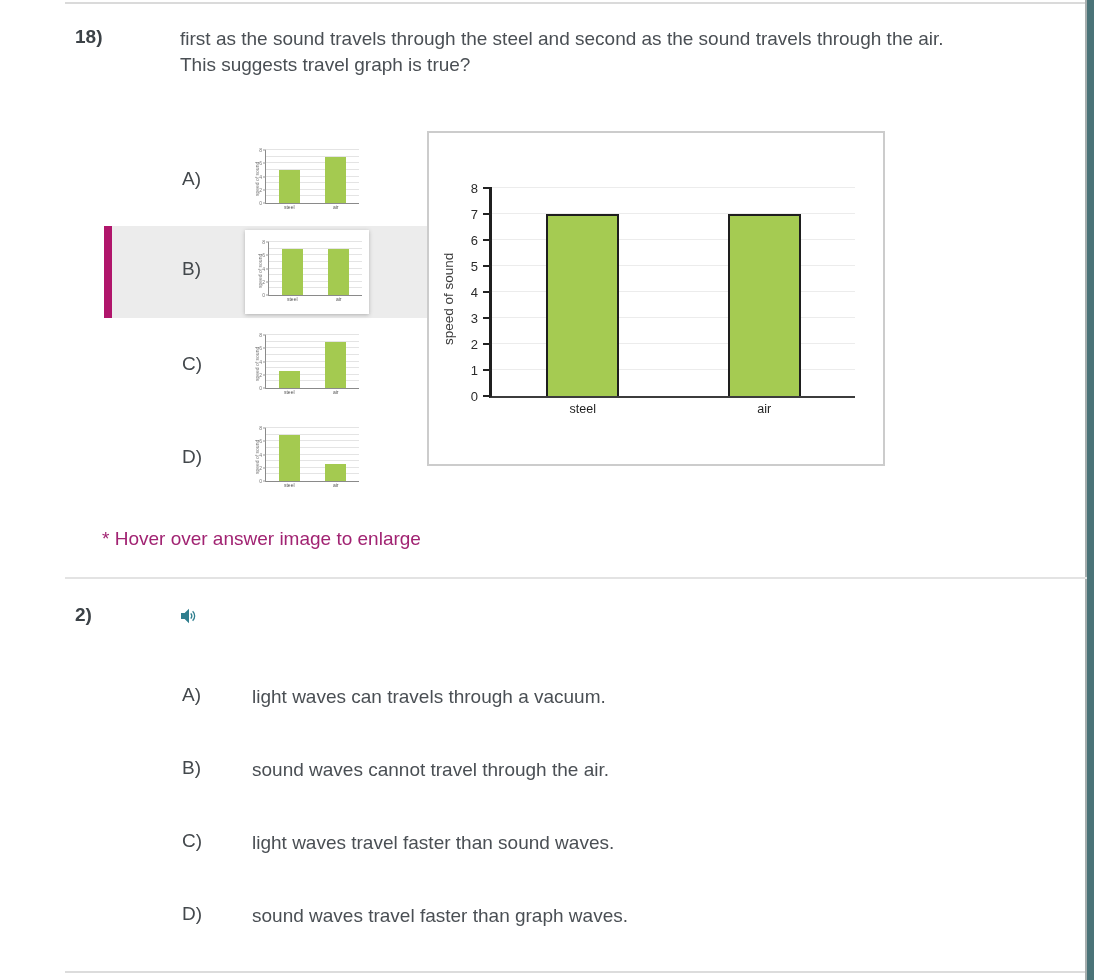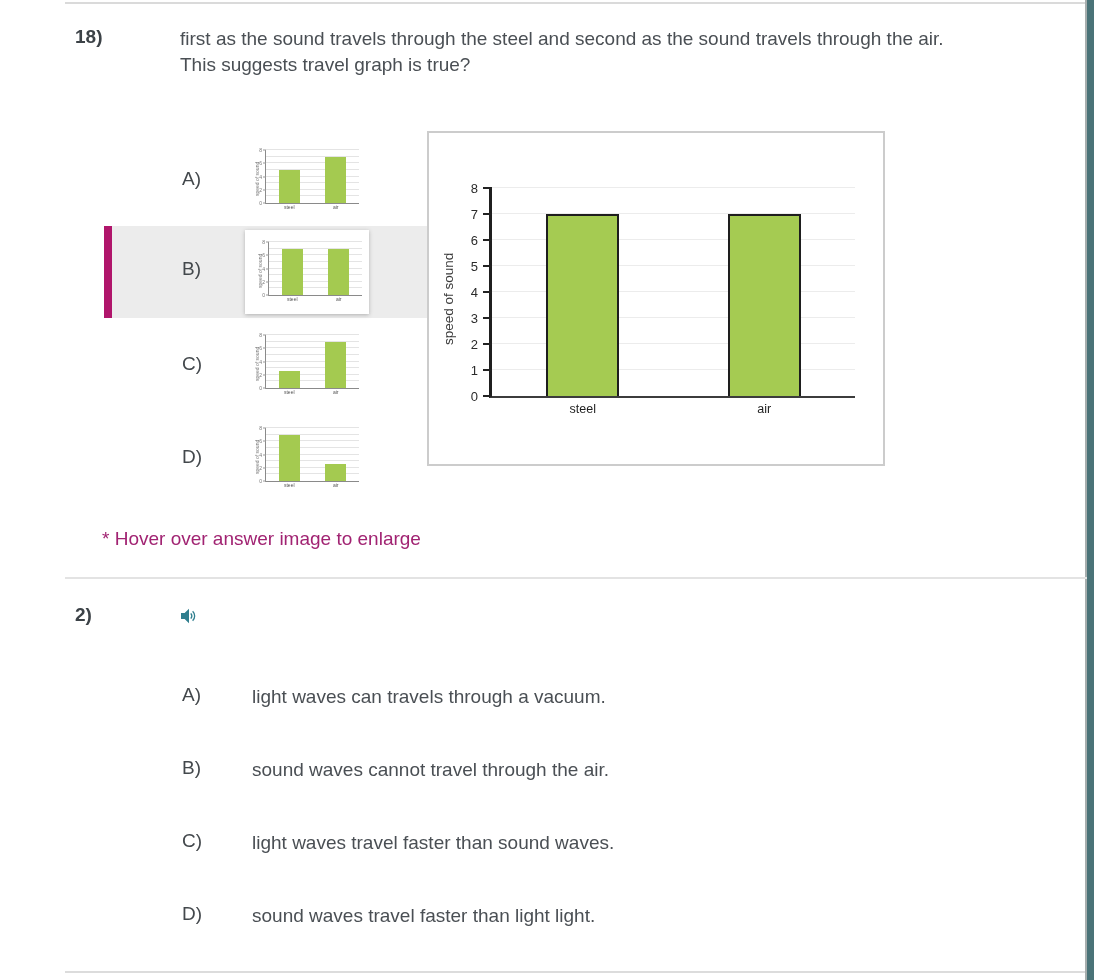--- a/index.html
+++ b/index.html
@@ -265,15 +265,15 @@
   <div class="abs" style="left:104px; top:757px; width:880px; height:26px;">
     <span class="abs opt-label" style="left:78px;">B)</span>
     <span class="abs qtext" style="left:148px;">sound waves cannot travel through the air.</span>
   </div>
   <div class="abs" style="left:104px; top:830px; width:880px; height:26px;">
     <span class="abs opt-label" style="left:78px;">C)</span>
     <span class="abs qtext" style="left:148px;">light waves travel faster than sound waves.</span>
   </div>
   <div class="abs" style="left:104px; top:903px; width:880px; height:26px;">
     <span class="abs opt-label" style="left:78px;">D)</span>
-    <span class="abs qtext" style="left:148px;">sound waves travel faster than light light.</span>
+    <span class="abs qtext" style="left:148px;">sound waves travel faster than graph waves.</span>
   </div>
 </div>
 
 </body></html>

